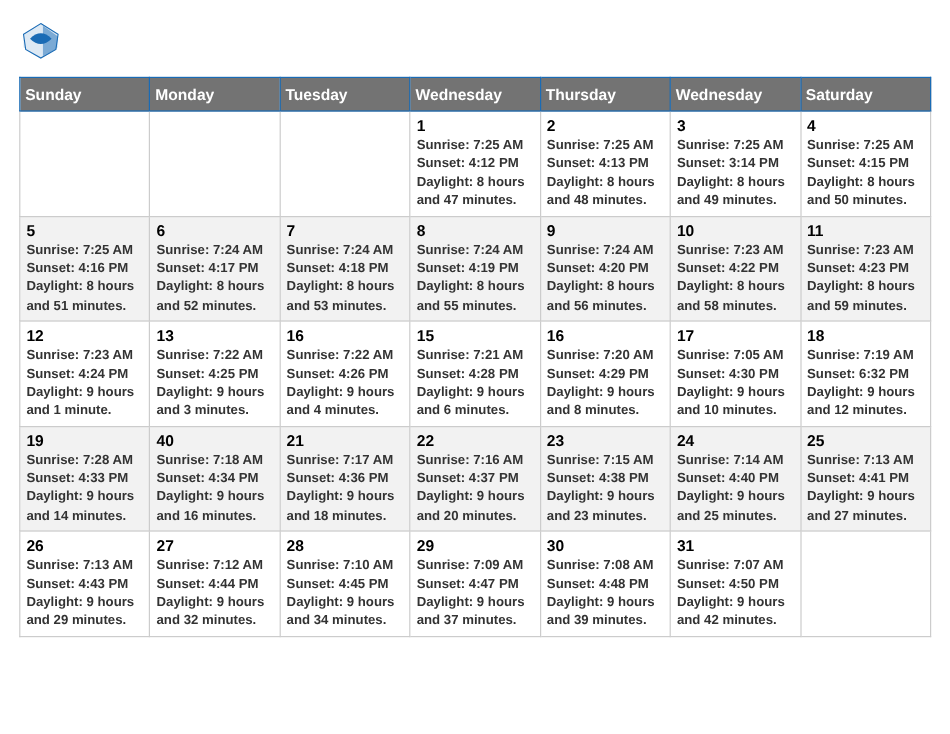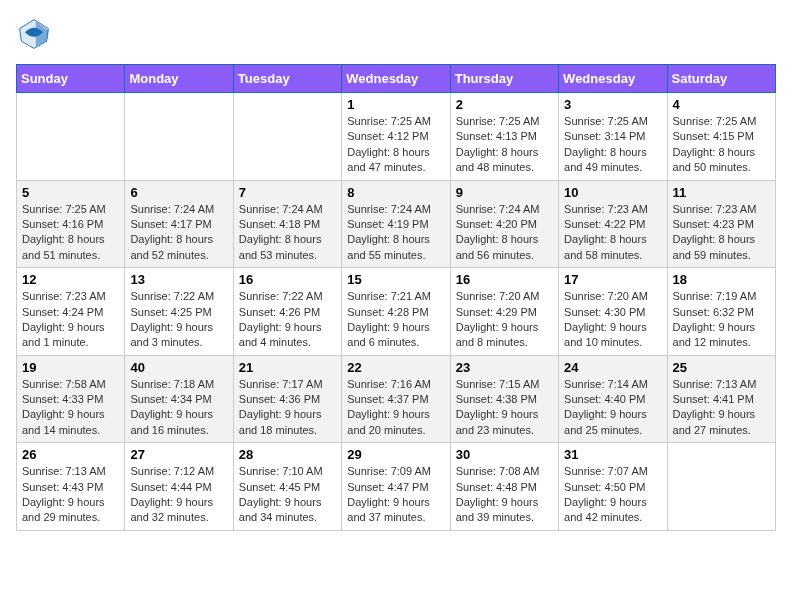--- a/index.html
+++ b/index.html
@@ -44,21 +44,21 @@
       font-size: 16px;
       color: #555;
       font-weight: normal;
     }
     .calendar {
       width: 100%;
       border-collapse: collapse;
       font-size: 11px;
     }
     .calendar th {
-      background: #8b5cf6;
+      background: #737373;
       color: #fff;
       padding: 6px 4px;
       text-align: left;
       font-size: 13px;
       font-weight: bold;
       border: 1px solid #1a6bb5;
     }
     .calendar td {
       border: 1px solid #ccc;
       vertical-align: top;
@@ -73,20 +73,21 @@
     .day-number {
       font-weight: bold;
       font-size: 13px;
       display: block;
       margin-bottom: 2px;
     }
     .day-info {
       color: #333;
       line-height: 1.4;
       font-size: 11px;
+      font-weight: bold;
     }
     .empty-cell {
       background: #fff !important;
     }
   </style>
 </head>
 <body>
 
 <div class="header">
   <div class="logo">
@@ -219,35 +220,35 @@
 Daylight: 9 hours and 6 minutes.</div>
         </td>
         <td>
           <span class="day-number">16</span>
           <div class="day-info">Sunrise: 7:20 AM
 Sunset: 4:29 PM
 Daylight: 9 hours and 8 minutes.</div>
         </td>
         <td>
           <span class="day-number">17</span>
-          <div class="day-info">Sunrise: 7:20 AM
+          <div class="day-info">Sunrise: 7:05 AM
 Sunset: 4:30 PM
 Daylight: 9 hours and 10 minutes.</div>
         </td>
         <td>
           <span class="day-number">18</span>
           <div class="day-info">Sunrise: 7:19 AM
 Sunset: 6:32 PM
 Daylight: 9 hours and 12 minutes.</div>
         </td>
       </tr>
       <tr>
         <td>
           <span class="day-number">19</span>
-          <div class="day-info">Sunrise: 7:58 AM
+          <div class="day-info">Sunrise: 7:28 AM
 Sunset: 4:33 PM
 Daylight: 9 hours and 14 minutes.</div>
         </td>
         <td>
           <span class="day-number">40</span>
           <div class="day-info">Sunrise: 7:18 AM
 Sunset: 4:34 PM
 Daylight: 9 hours and 16 minutes.</div>
         </td>
         <td>

